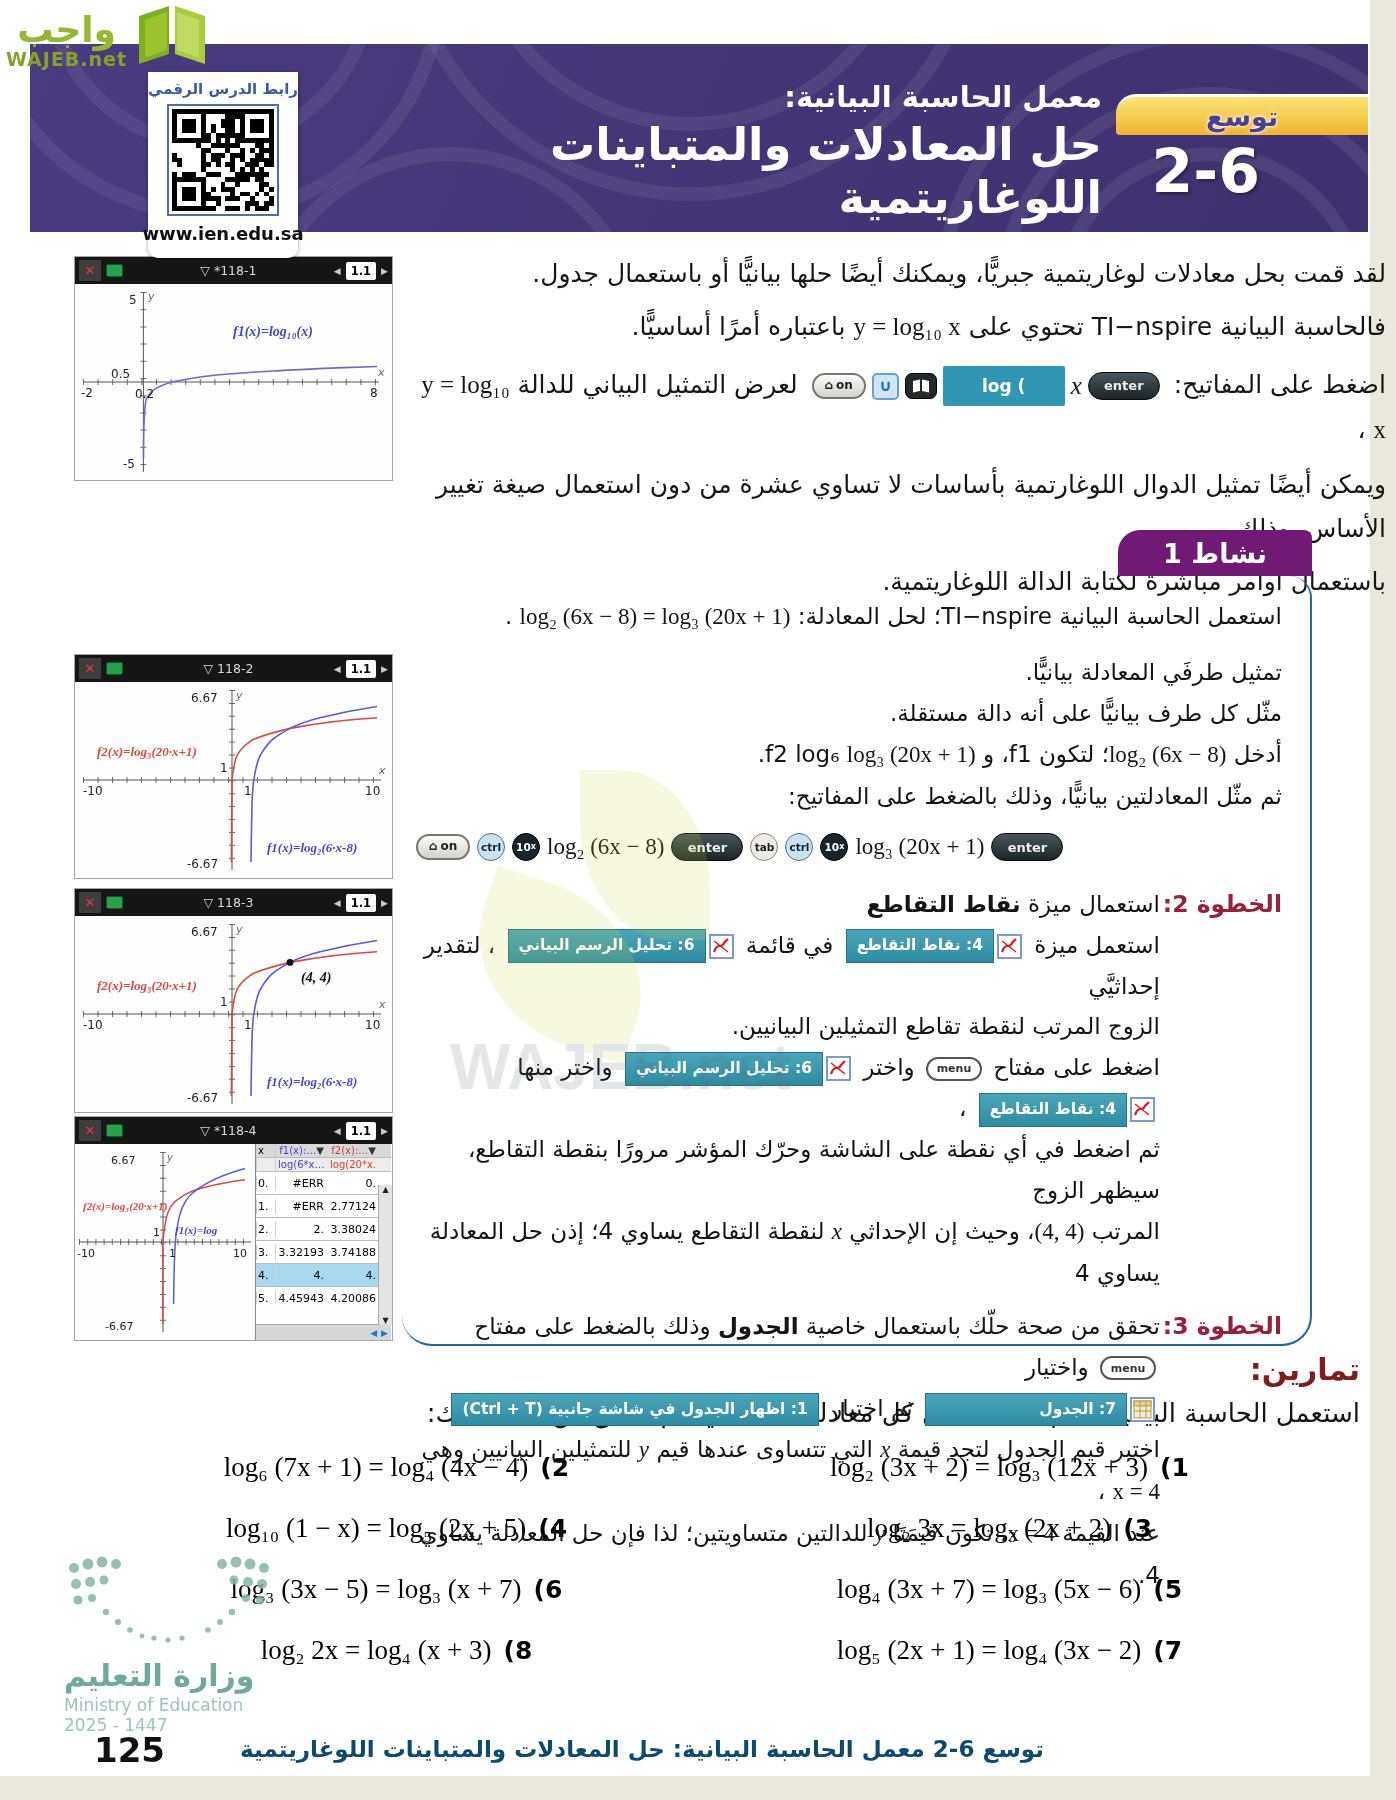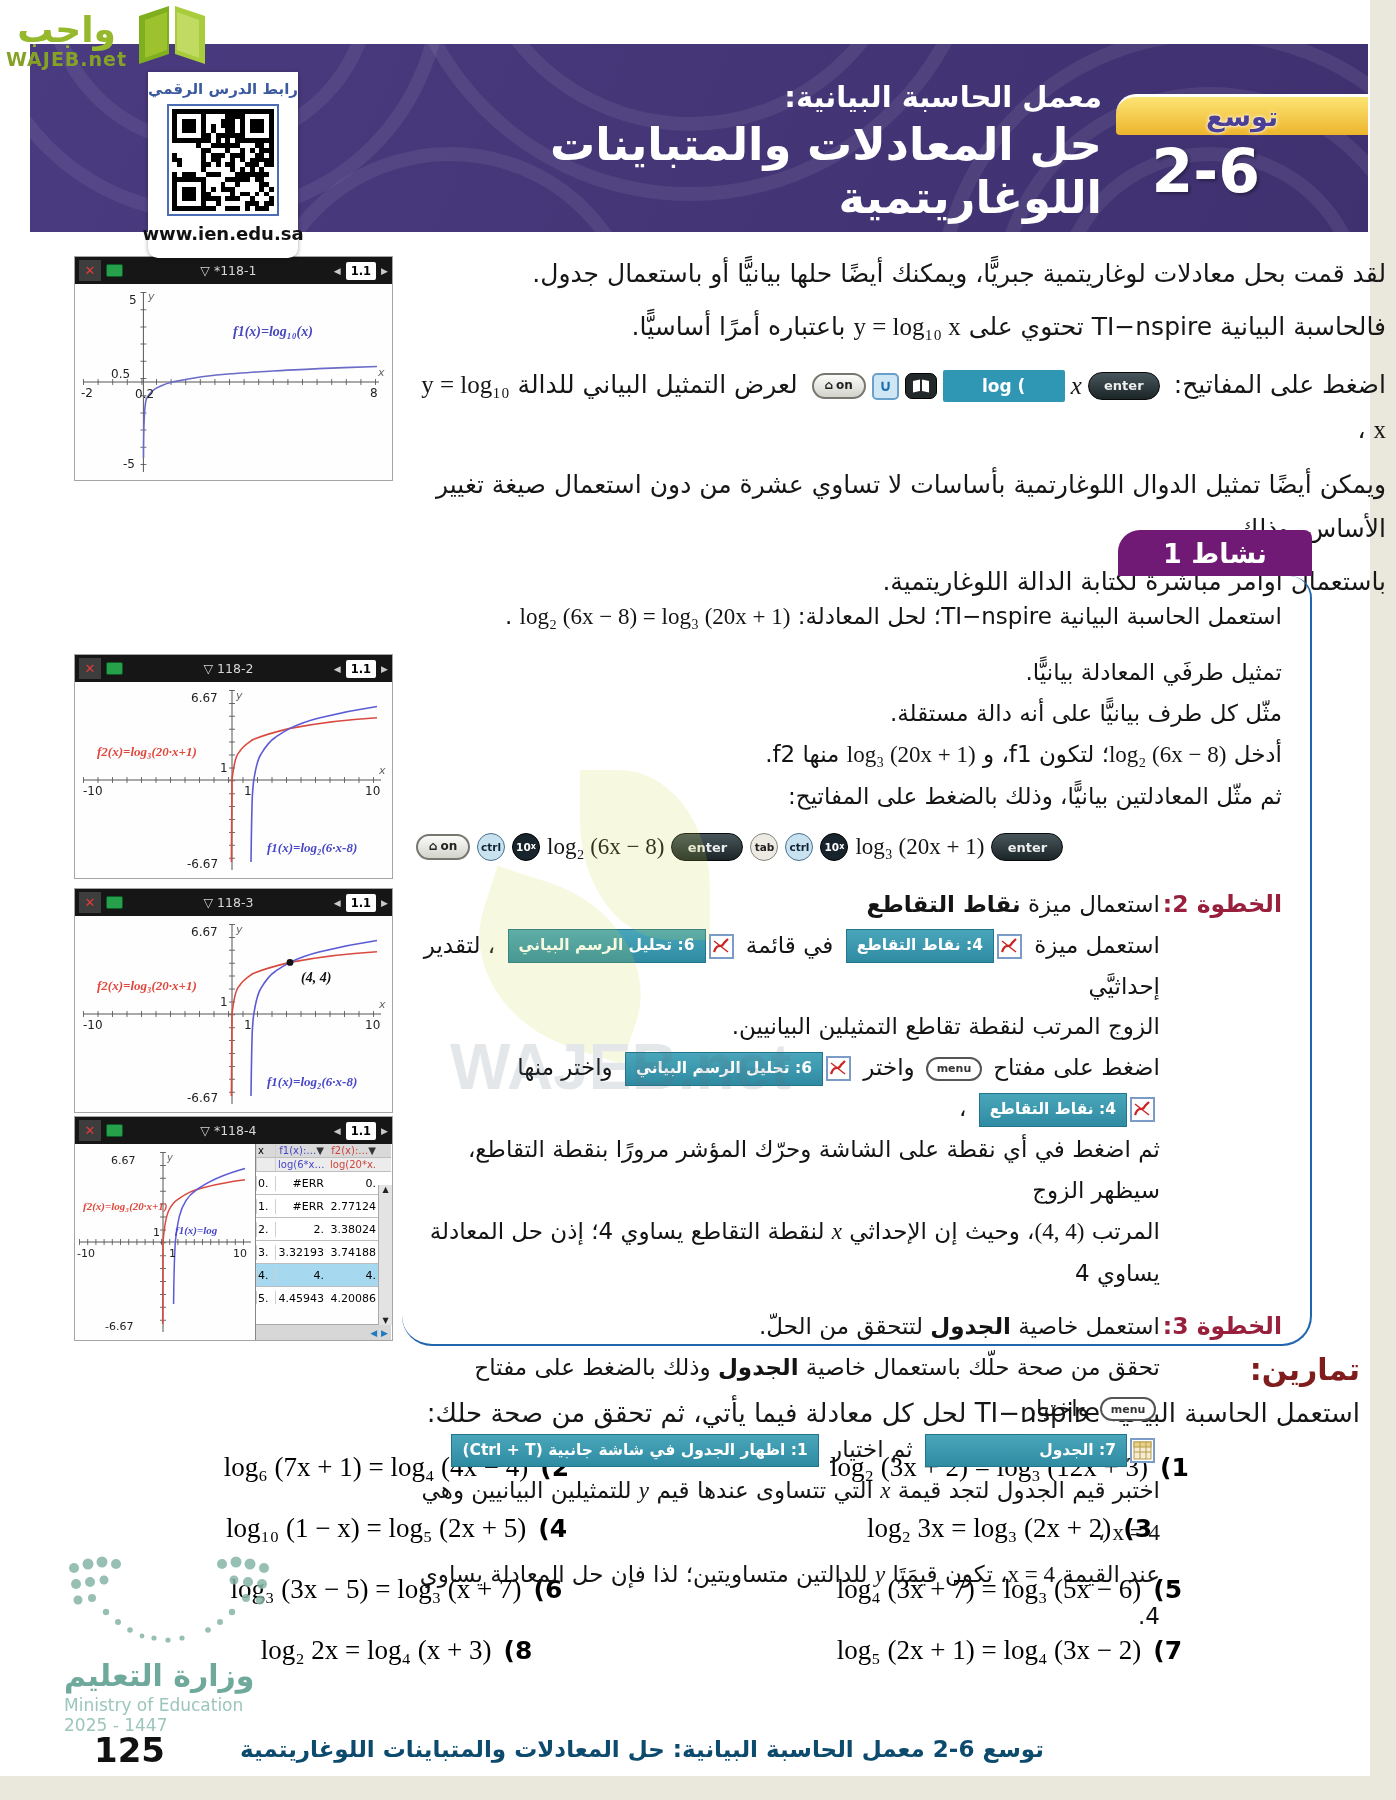--- a/index.html
+++ b/index.html
@@ -47,21 +47,21 @@
   .keygroup{direction:ltr;unicode-bidi:isolate;display:inline-flex;align-items:center;gap:6px;
             vertical-align:middle;margin:0 6px;}
 
   
   .key{display:inline-flex;align-items:center;justify-content:center;vertical-align:middle;box-sizing:border-box;}
   .key-home{width:54px;height:26px;border-radius:13px;background:linear-gradient(#fbfbfa,#d3d3cc);
             border:2px solid #77776f;font-weight:bold;font-size:12px;gap:3px;color:#222;}
   .key-graph{width:27px;height:27px;border-radius:5px;background:#cfe7f5;border:2px solid #6aa0cc;
              color:#1f6fae;font-weight:bold;font-size:16px;}
   .key-book{width:32px;height:26px;border-radius:7px;background:#23282b;border:1px solid #000;}
-  .key-log{min-width:122px;height:32px;background:#2f97b4;color:#fff;font-weight:bold;font-size:17px;
+  .key-log{min-width:122px;height:40px;background:#2f97b4;color:#fff;font-weight:bold;font-size:17px;
            border-radius:2px;padding:0 18px;}
   .key-enter{width:72px;height:28px;border-radius:14px;background:linear-gradient(#48565b,#1b2528);
              color:#eee;font-weight:bold;font-size:13px;border:1px solid #0a0a0a;}
   .key-ctrl{width:28px;height:28px;border-radius:50%;background:#c8e2f0;border:1px solid #49708e;
             font-size:10.5px;font-weight:bold;color:#123;}
   .key-tenx{width:28px;height:28px;border-radius:50%;background:#17242c;color:#fff;font-size:10.5px;
             font-weight:bold;border:1px solid #000;}
   .key-tenx sup{font-size:8px;}
   .key-tab{width:28px;height:28px;border-radius:50%;background:#eceae2;border:1px solid #858580;
            font-size:10.5px;font-weight:bold;color:#222;}
@@ -435,21 +435,21 @@
 
       <div class="step">
         <div class="step-body">
           <div>تمثيل طرفَي المعادلة بيانيًّا.</div>
           <div>مثّل كل طرف بيانيًّا على أنه دالة مستقلة.</div>
           <div>
             <span>أدخل</span>
             <span class="math">log₂ (6x − 8)</span><span>؛ لتكون</span>
             <span class="ltr">f1</span><span>، و</span>
             <span class="math">log₃ (20x + 1)</span>
-            <span>منها</span>
+            <span>log₆</span>
             <span class="ltr">f2</span><span>.</span>
           </div>
           <div>ثم مثّل المعادلتين بيانيًّا، وذلك بالضغط على المفاتيح:</div>
           <div class="keysrow">
             <span class="key key-home">
                 <span>⌂</span>
                 <span>on</span>
               </span>
             <span class="key key-ctrl">ctrl</span>
             <span class="key key-tenx">
@@ -529,21 +529,20 @@
             <span class="math">(4, 4)</span><span>، وحيث إن الإحداثي</span>
             <span class="math" style="font-style:italic;">x</span>
             <span>لنقطة التقاطع يساوي 4؛ إذن حل المعادلة يساوي 4</span>
           </div>
         </div>
       </div>
 
       <div class="step">
         <div class="step-label">الخطوة 3:</div>
         <div class="step-body">
-          <div><span>استعمل خاصية</span> <span class="bold">الجدول</span> <span>لتتحقق من الحلّ.</span></div>
           <div>
             <span>تحقق من صحة حلّك باستعمال خاصية</span>
             <span class="bold">الجدول</span>
             <span>وذلك بالضغط على مفتاح</span>
             <span class="key key-menu">menu</span>
             <span>واختيار</span>
           </div>
           <div>
             <span class="ui-btn">
                 <span class="ui-icon">

